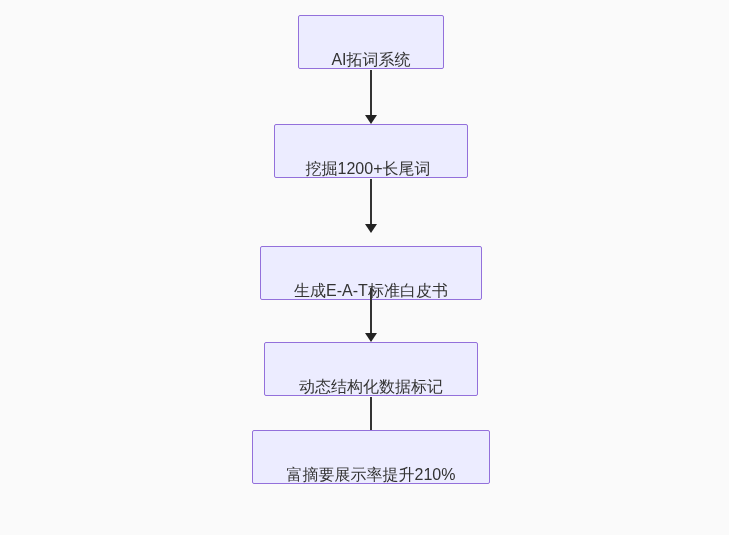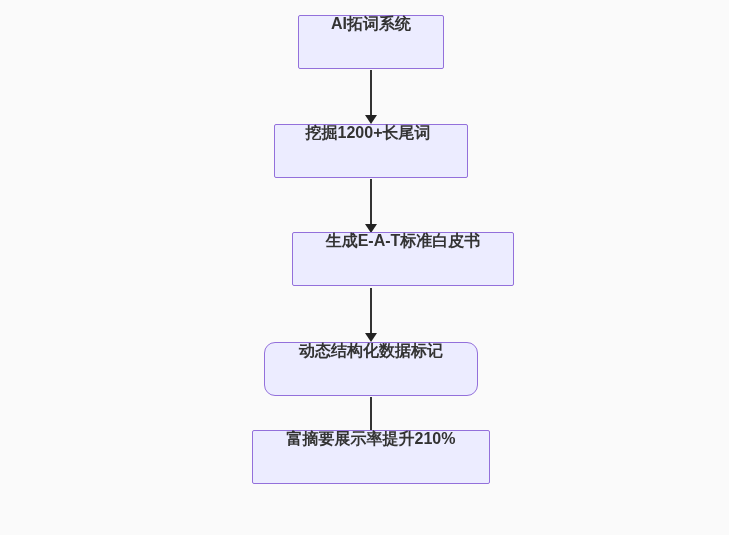--- a/index.html
+++ b/index.html
@@ -21,37 +21,36 @@
     left: 371px;
     top: 0;
     width: 0;
     height: 100%;
   }
   .node {
     position: absolute;
     transform: translateX(-50%);
     height: 54px;
     display: flex;
-    align-items: flex-start;
+    align-items: flex-end;
     justify-content: center;
     box-sizing: border-box;
     padding: 0 26px;
     white-space: nowrap;
     background: #ececff;
     border: 1px solid #9370db;
     border-radius: 2px;
     color: #333333;
     font-size: 16px;
     line-height: 1;
-    font-weight: bold;
   }
   .node.n1 { top: 15px;  min-width: 146px; }
   .node.n2 { top: 124px; min-width: 194px; padding-left: 20px; }
-  .node.n3 { top: 232px; min-width: 222px; margin-left: 32px; }
-  .node.n4 { top: 342px; min-width: 214px; border-radius: 11px; }
+  .node.n3 { top: 246px; min-width: 222px; }
+  .node.n4 { top: 342px; min-width: 214px; }
   .node.n5 { top: 430px; min-width: 238px; }
 
   .arrow {
     position: absolute;
     left: -6px;
     width: 12px;
     display: flex;
     flex-direction: column;
     align-items: center;
   }

